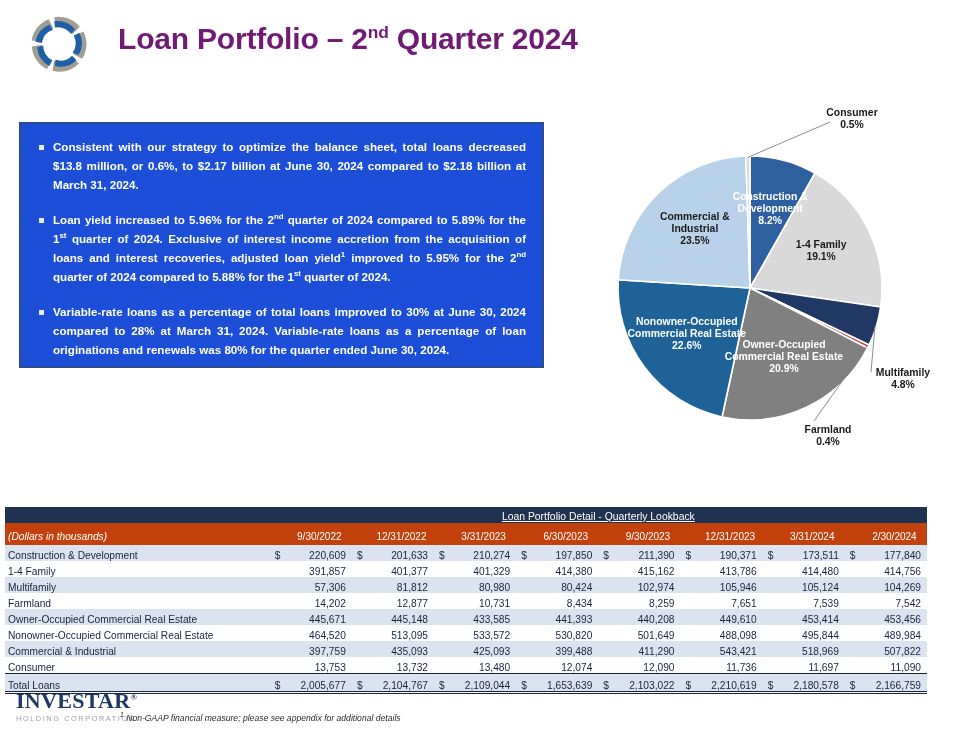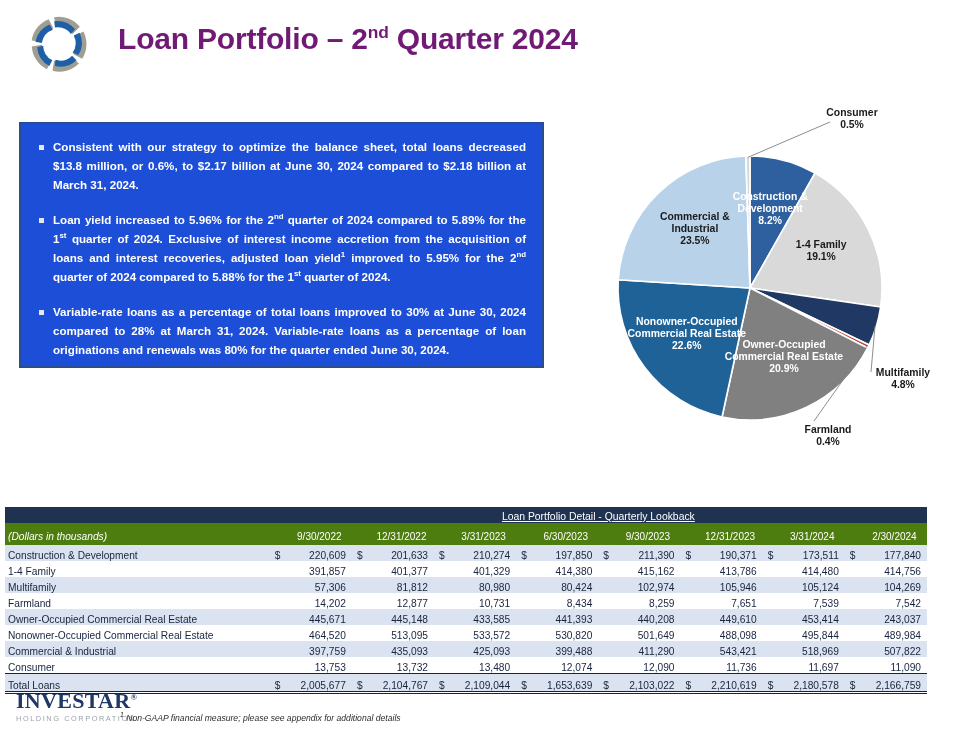--- a/index.html
+++ b/index.html
@@ -113,21 +113,21 @@
     height: 15px;
   }
   .hdr-title-cell {
     color: #ffffff;
     font-size: 10.4px;
     text-align: center;
     text-decoration: underline;
     padding-bottom: 1px !important;
   }
   .hdr-dates td {
-    background: #4d7c0f;
+    background: #c2410c;
     color: #ffffff;
     height: 19px;
     padding-bottom: 3px !important;
   }
   .units-cell {
     font-style: italic;
     text-align: left;
     padding-left: 3px !important;
   }
   .date-cell {
@@ -408,21 +408,21 @@
         <td class="num">433,585</td>
         <td class="cur"></td>
         <td class="num">441,393</td>
         <td class="cur"></td>
         <td class="num">440,208</td>
         <td class="cur"></td>
         <td class="num">449,610</td>
         <td class="cur"></td>
         <td class="num">453,414</td>
         <td class="cur"></td>
-        <td class="num">243,037</td>
+        <td class="num">453,456</td>
       </tr>
       <tr class="plain">
         <td class="row-label">Nonowner-Occupied Commercial Real Estate</td>
         <td class="cur"></td>
         <td class="num">464,520</td>
         <td class="cur"></td>
         <td class="num">513,095</td>
         <td class="cur"></td>
         <td class="num">533,572</td>
         <td class="cur"></td>

